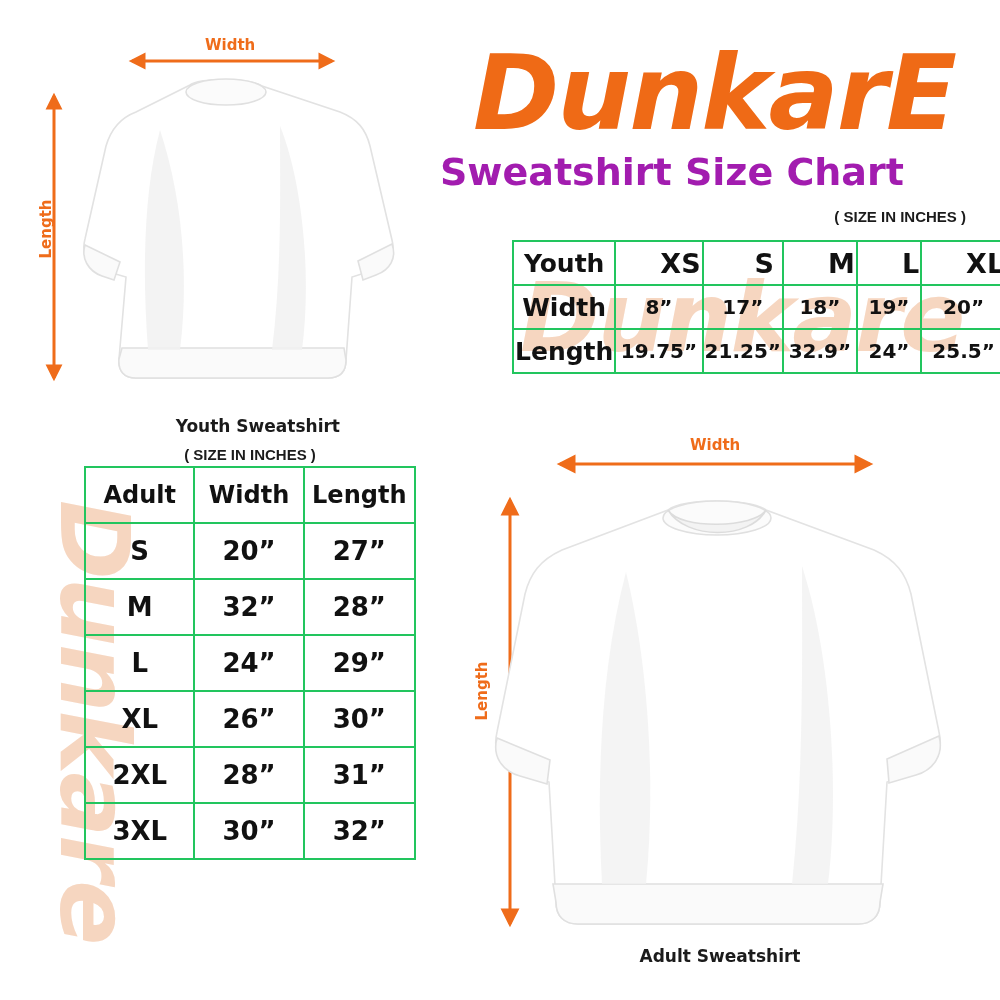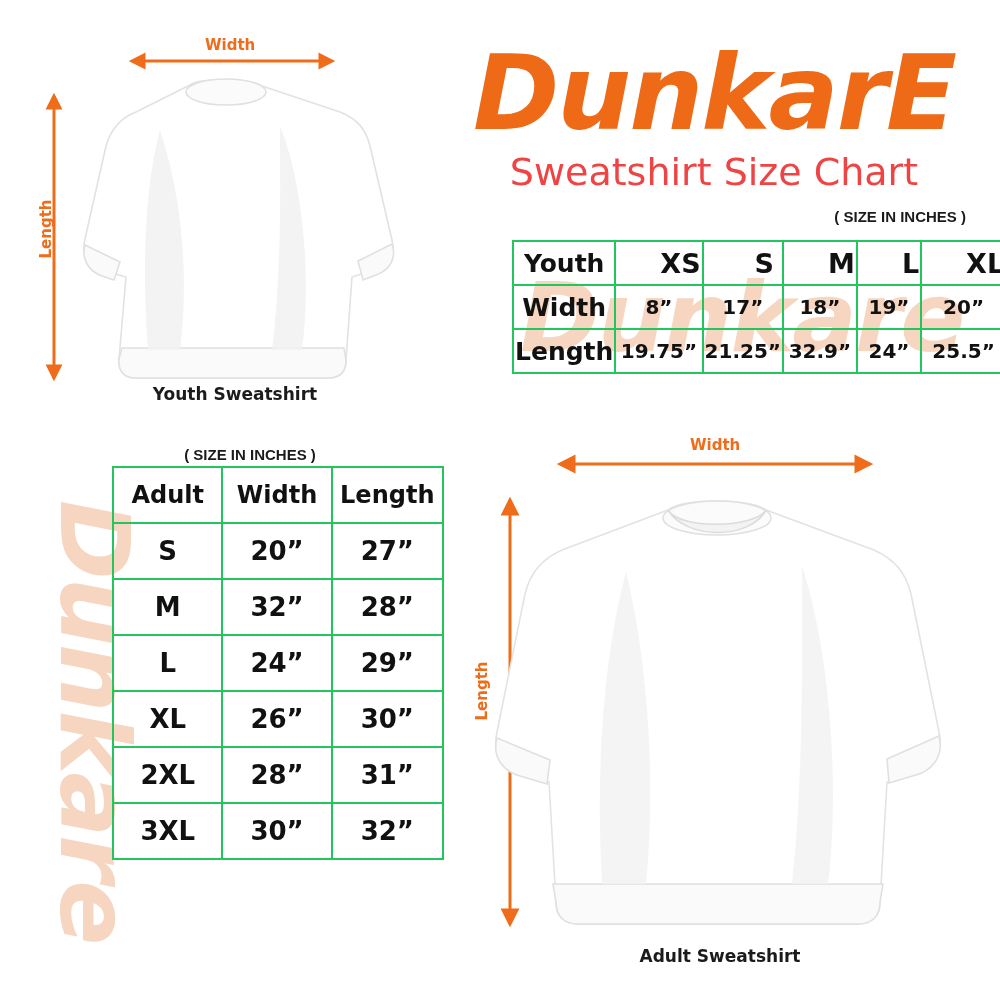--- a/index.html
+++ b/index.html
@@ -36,24 +36,24 @@
     line-height: 130px;
     text-align: center;
     white-space: nowrap;
   }
 
   .chart-title {
     position: absolute;
     left: 440px;
     top: 150px;
     width: 548px;
-    text-align: center;
+    text-align: left;
     font-size: 38px;
-    font-weight: normal;
-    color: #ef4444;
+    font-weight: bold;
+    color: #a21caf;
     font-family: "DejaVu Sans", sans-serif;
   }
 
   .size-note-top {
     position: absolute;
     left: 440px;
     top: 208px;
     width: 548px;
     text-align: right;
     padding-right: 22px;
@@ -108,21 +108,20 @@
   #youth-table tr.head td:not(.label) {
     font-size: 27px;
     padding-left: 44px;
   }
 
   
   #adult-table {
     left: 84px;
     top: 466px;
     width: 332px;
-    margin-left: 28px;
   }
   #adult-table td {
     height: 52px;
     font-size: 26px;
     font-weight: bold;
   }
   #adult-table td.c0 { width: 112px; }
   #adult-table td.c1 { width: 110px; }
   #adult-table td.c2 { width: 110px; }
   #adult-table tr.head td { font-size: 24px; }
@@ -224,21 +223,21 @@
       </g>
 
       <g fill="#f1f1f1" opacity="0.85">
         <path d="M120 100 C140 160 150 240 140 320 L108 320 C102 240 104 160 120 100 Z"></path>
         <path d="M240 96 C262 150 272 244 262 320 L232 320 C242 240 240 160 240 96 Z"></path>
       </g>
     </svg>
     <div class="arrow-label" style="left:165px; top:6px;">Width</div>
     <div class="arrow-label vert" style="left:-24px; top:190px; width:60px; text-align:center;">Length</div>
   </div>
-  <div class="caption" style="left:130px; top:384px; width:210px;">Youth Sweatshirt</div>
+  <div class="caption" style="left:130px; top:416px; width:210px;text-align:right;">Youth Sweatshirt</div>
 
   <table id="youth-table">
     <tbody>
       <tr class="head">
         <td class="label">Youth</td>
         <td>XS</td>
         <td>S</td>
         <td>M</td>
         <td>L</td>
         <td>XL</td>

